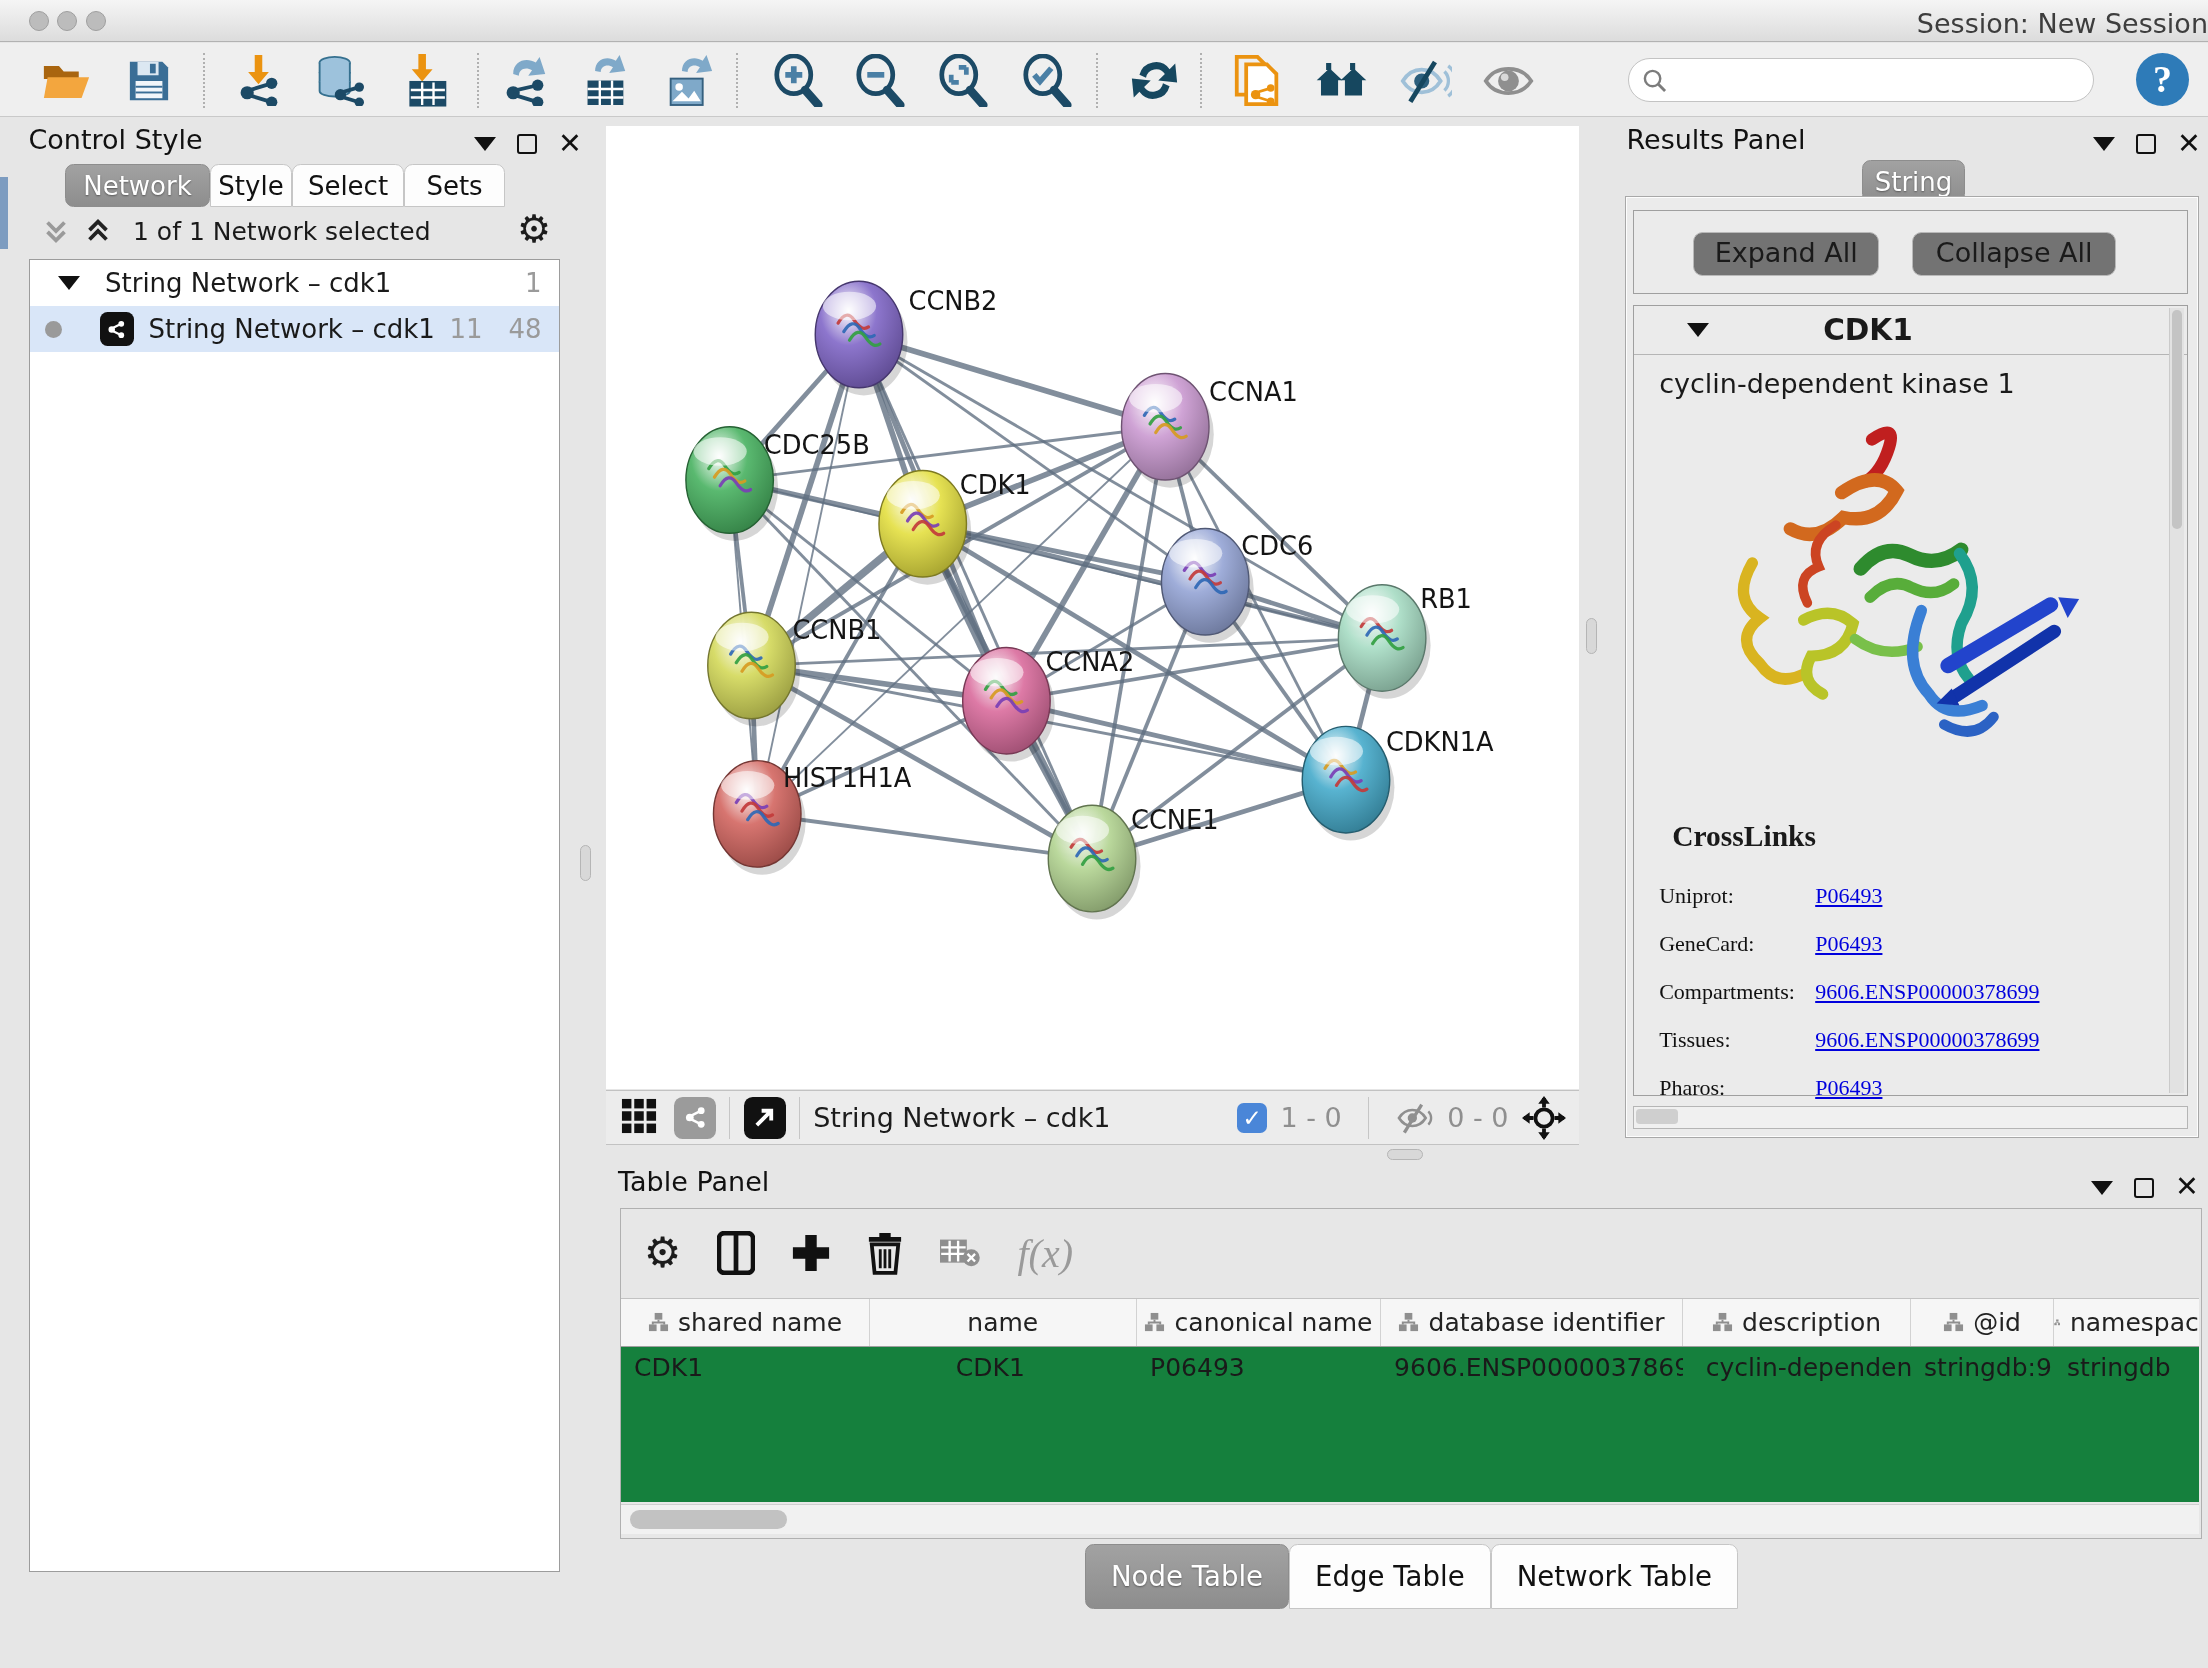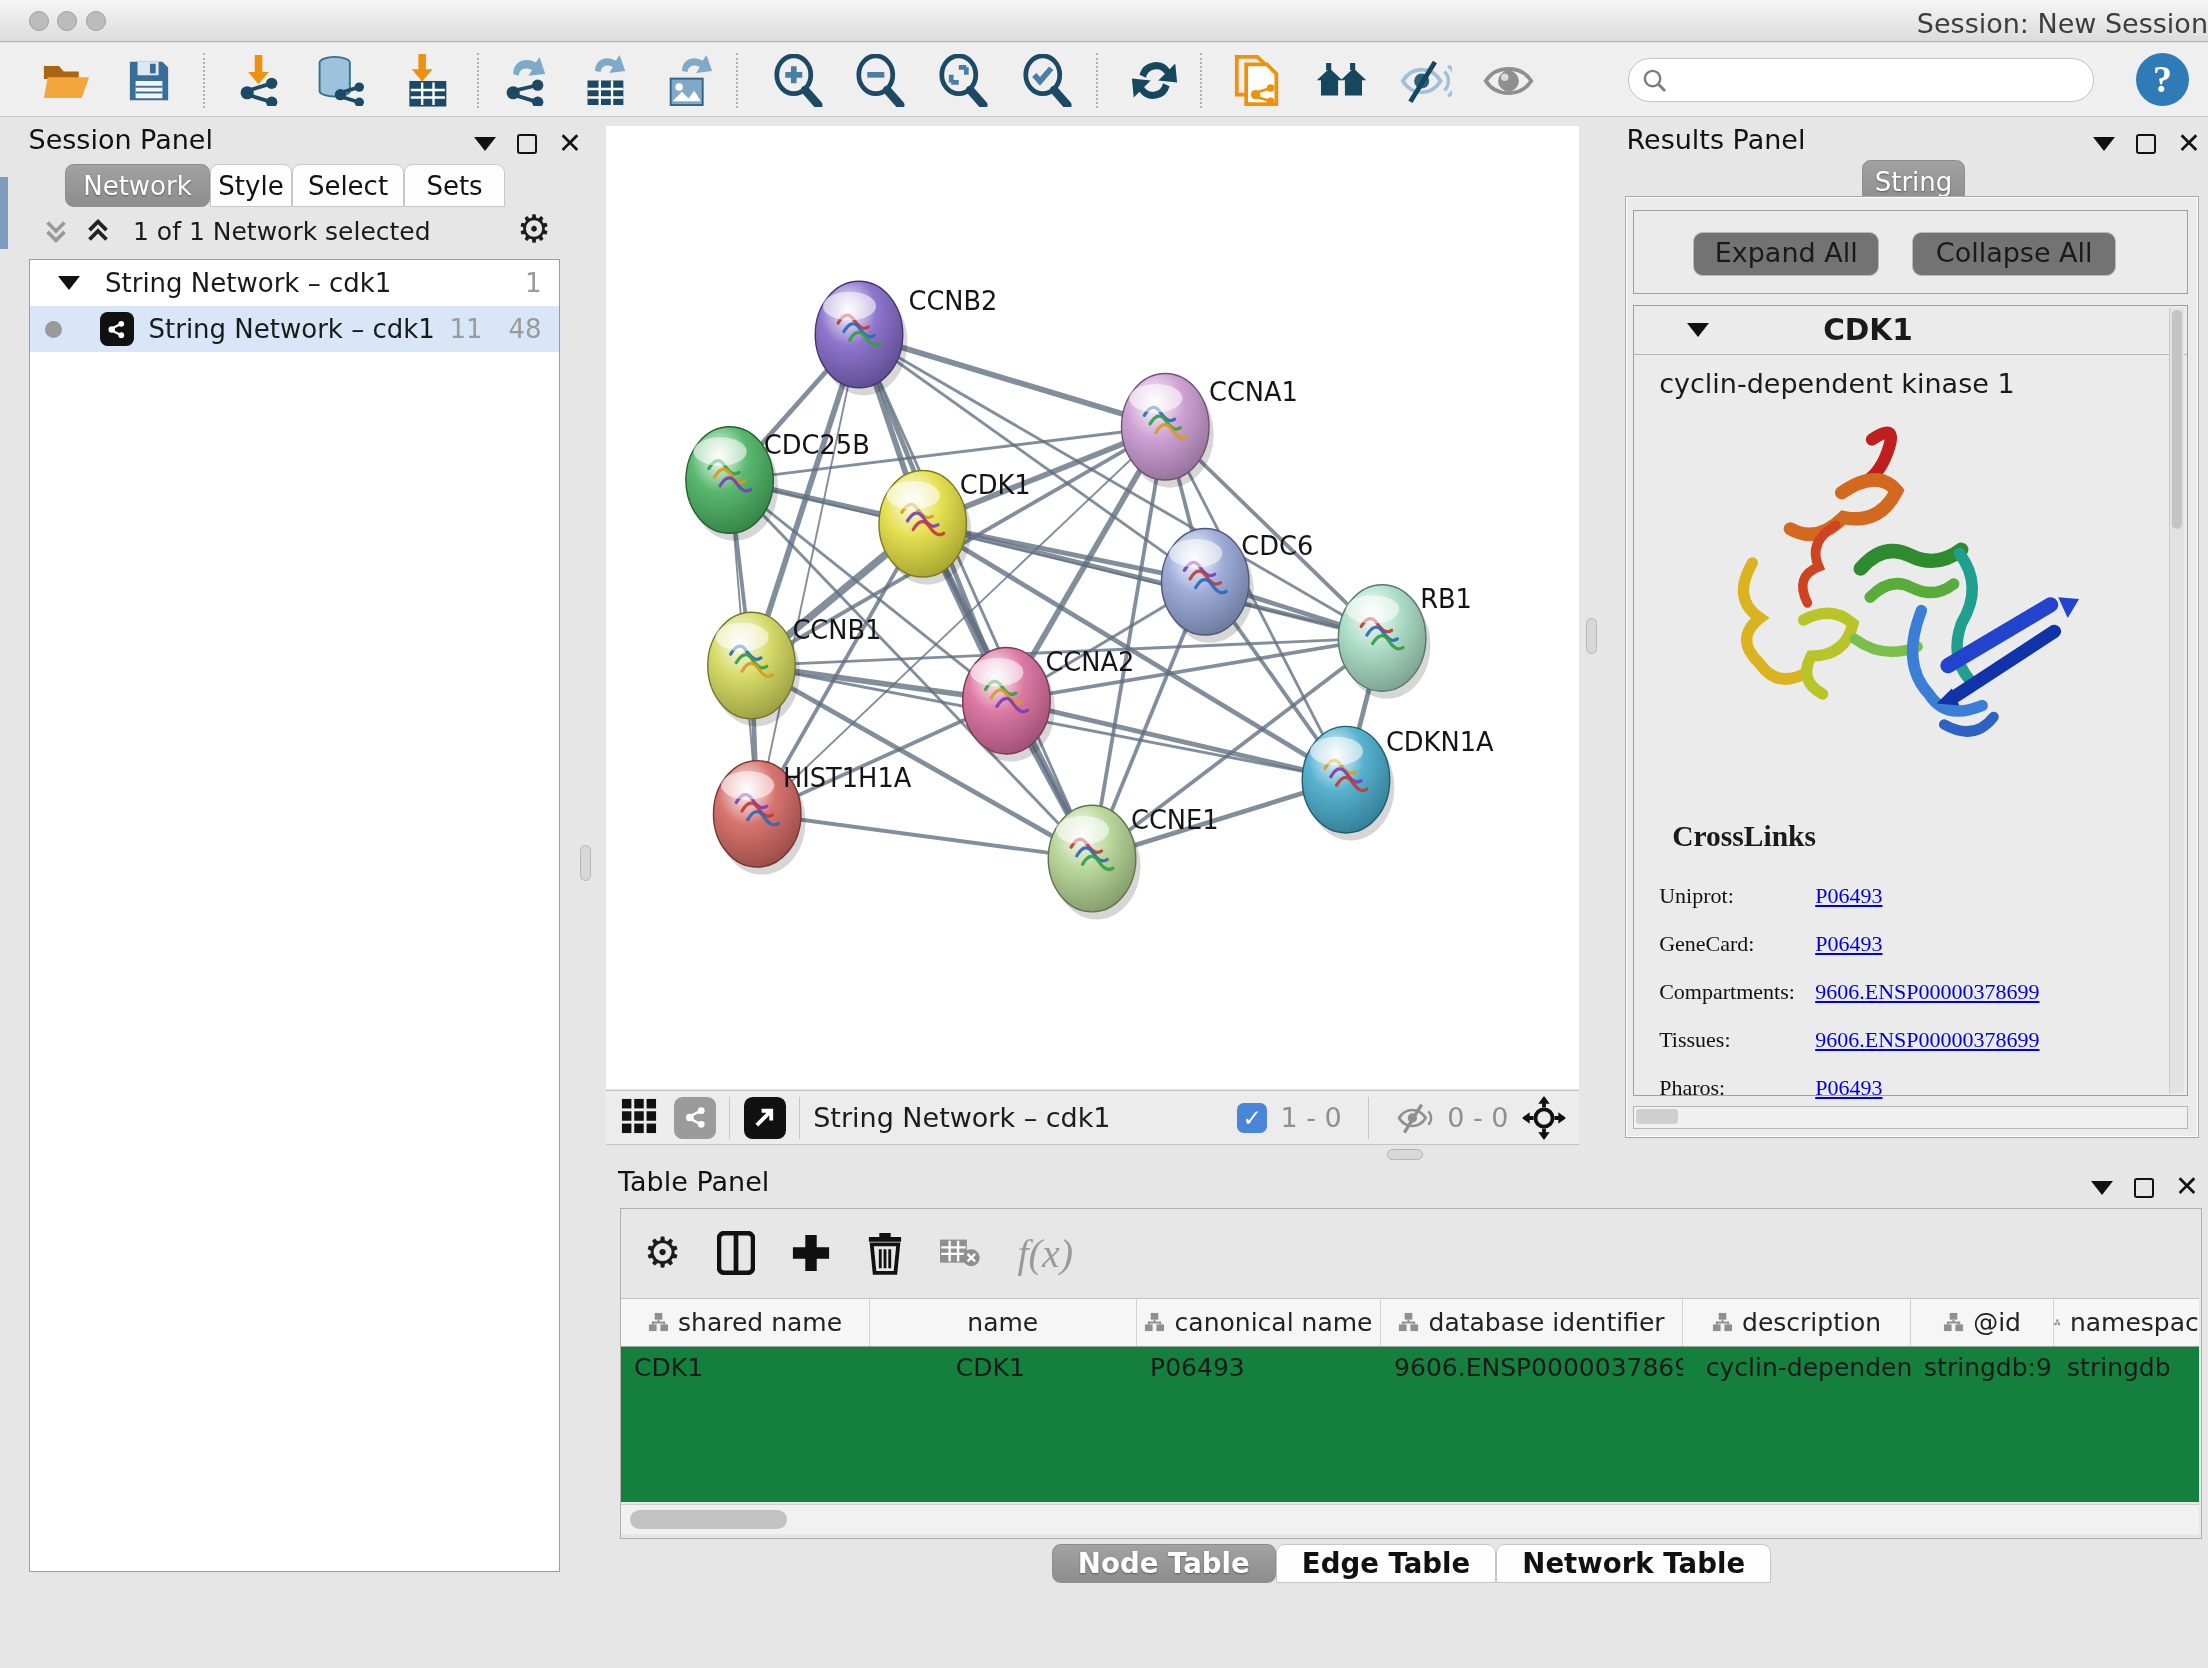--- a/index.html
+++ b/index.html
@@ -89,21 +89,21 @@
     border-top:1px solid #c2c2c2; }
   .th-row { display:flex; height:48px; background:#f6f6f6; border-bottom:1.9px solid #9f9f9f; }
   .th { display:flex; align-items:center; justify-content:center; gap:9.5px; font-size:25px; color:#222;
     border-right:1px solid #d2d2d2; overflow:hidden; white-space:nowrap; }
   .td-row { display:flex; height:44px; }
   .td { font-size:25px; padding:5.7px 0 0 13.3px; overflow:hidden; white-space:nowrap; }
   #tp-hscroll { position:absolute; left:0; top:295px; width:1578px; height:30px; background:#f1f1f1;
     border-top:1px solid #cfcfcf; }
   #tp-hscroll .thumb { position:absolute; left:9.5px; top:4.8px; width:157px; height:19px; background:#c2c2c2; border-radius:9.5px; }
   #tp-tabs { position:absolute; left:0; width:1593px; top:382px; text-align:center; }
-  #tp-tabs .tab { font-size:27.6px; padding:2px 25px;font-weight:bold; }
+  #tp-tabs .tab { font-size:27.6px; padding:15px 25px; }
   
   #statusbar { left:0; top:1604px; width:2208px; height:65px; background:#ececec; border-top:1px solid #c6c6c6; }
   .sb-btn { position:absolute; top:9.5px; height:46px; background:#fbfbfb; border:1.9px solid #ababab;
     display:flex; align-items:center; justify-content:center; }
   #memory-button { left:2054px; width:141px; gap:11.4px; font-size:27px; }
   .green-dot { width:25px; height:25px; border-radius:50%; background:#1f9d3a; }
   .gear-glyph { font-size:38px; color:#1c1c1c; line-height:1; }
   svg text { font-family:"DejaVu Sans", sans-serif; }
 </style>
 </head>
@@ -279,21 +279,21 @@
           <circle cx="11" cy="11" r="8" fill="none" stroke="#7c7c7c" stroke-width="2.5"></circle>
           <path d="M17,17 L24,24" stroke="#7c7c7c" stroke-width="3"></path>
         </svg>
       <input type="text" placeholder="" style="">
     </div>
     <div id="help-button">?</div>
   </div>
 
   <div id="control-panel" class="abs">
     <div class="abs" style="left:9.5px;top:1.9px">
-      <span class="panel-title">Session Panel</span>
+      <span class="panel-title">Control Style</span>
     </div>
     <div class="abs panel-ctrl" style="left:455px;top:7.6px">
       <div class="tri-down"></div>
       <div class="float-box"></div>
       <div class="close-x">✕</div>
     </div>
     <div class="abs" style="left:46px;top:42px">
       <div class="tab active" style="width:145px">Network</div><div class="tab" style="width:82px">Style</div><div class="tab" style="width:112px">Select</div><div class="tab" style="width:101px">Sets</div>
     </div>
     <div class="abs" style="left:21px;top:93px">

